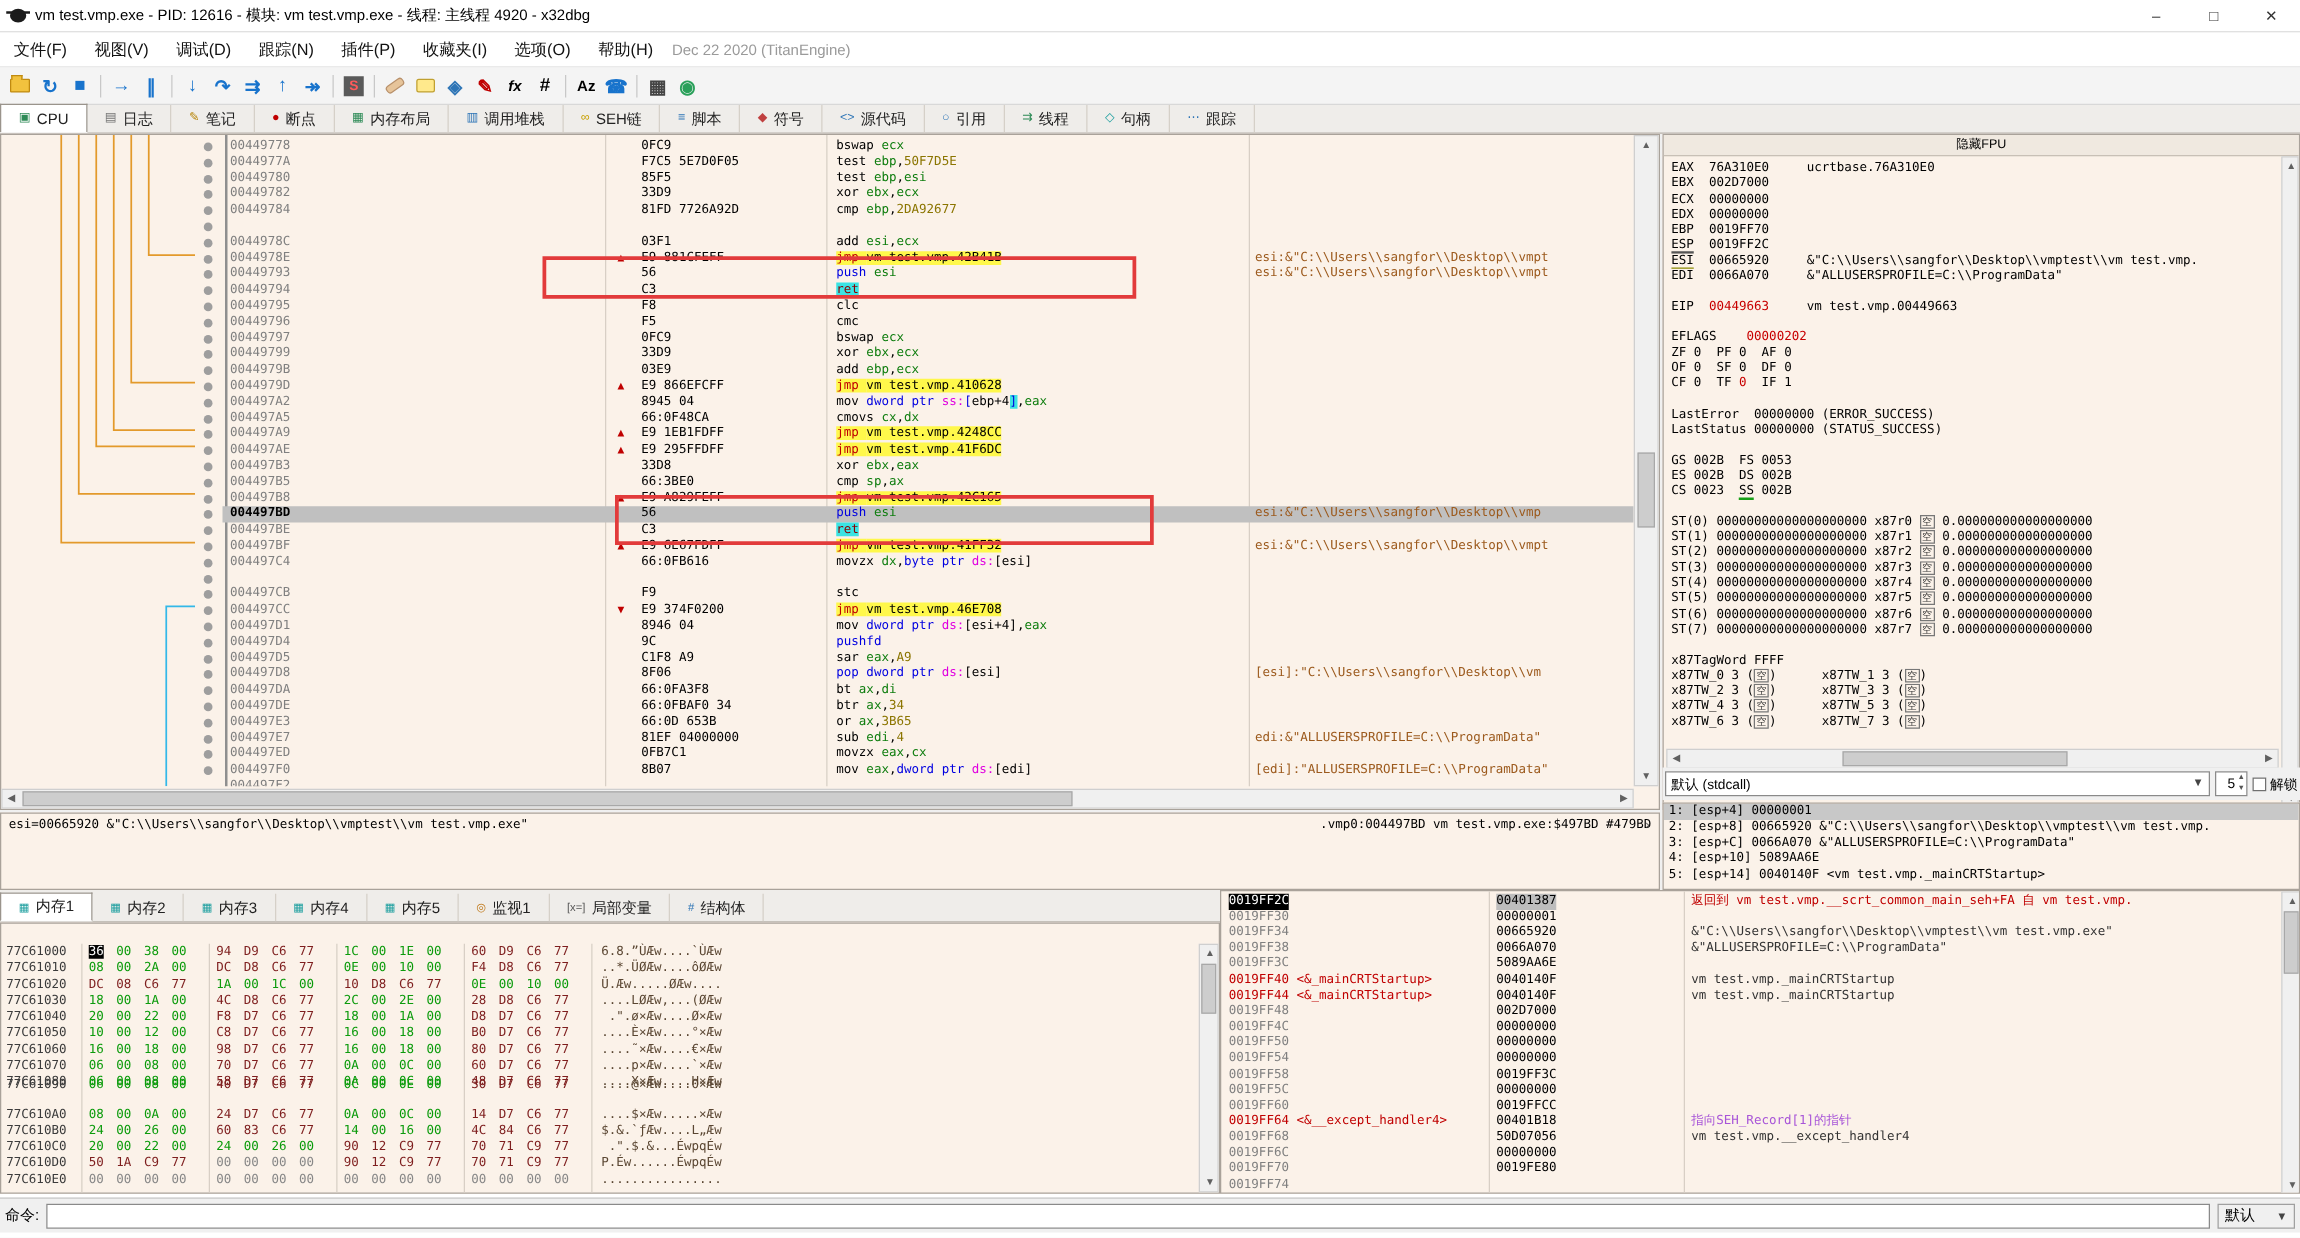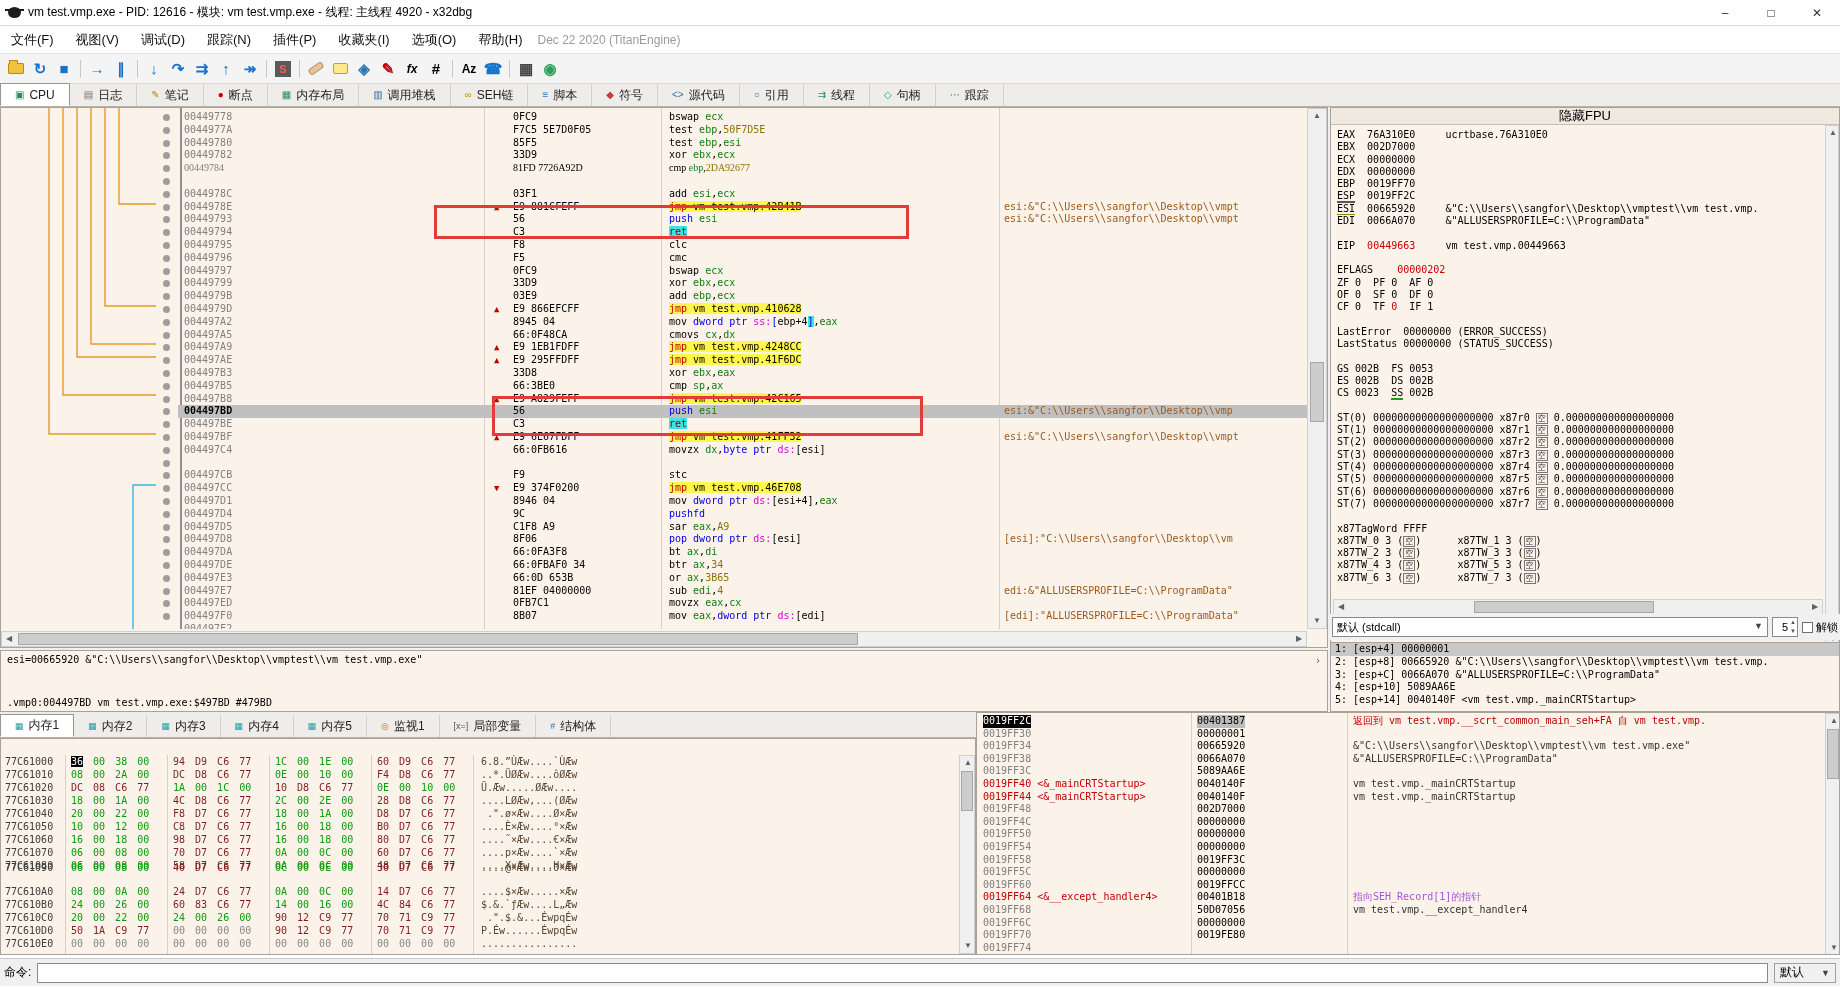--- a/index.html
+++ b/index.html
@@ -57,25 +57,25 @@
 .sg-t{background:#FFF84B;color:#000}
 .sg-c{background:#3BE3E3;color:#8B0000}
 .sg-h{background:#3BE3E3;color:#0000E0}
 
 .sb{position:absolute;background:#F0F0F0;border:1px solid #CFCFCF}
 .sb .thumb{position:absolute;background:#CDCDCD;border:1px solid #A8A8A8}
 .sb .arr{position:absolute;color:#606060;font-size:8px;line-height:14px;text-align:center;width:14px;height:14px}
 
 .redbox{position:absolute;border:3px solid #E23B3B;background:transparent;z-index:30}
 
-#infobox{position:absolute;left:0;top:650px;width:1328px;height:62px;background:#FBF2E9;border:1px solid #A9A29A;padding:3px 6px;display:flex;flex-direction:column;justify-content:space-between}
+#infobox{position:absolute;left:0;top:650px;width:1328px;height:62px;background:#FBF2E9;border:1px solid #A9A29A;padding:3px 6px;display:flex;flex-direction:row;justify-content:space-between}
 #info-more{position:absolute;right:6px;top:4px;color:#555;font-size:10px}
 
 #regs{position:absolute;left:1330px;top:107px;width:510px;height:541px;background:#FBF2E9;border:1px solid #A9A29A;overflow:hidden}
-#regs-header{height:17px;background:#F0E9E0;border-bottom:1px solid #C8C0B6;text-align:center;font-size:13px;color:#000;line-height:16px}
+#regs-header{height:17px;background:#F0E9E0;border-bottom:1px solid #C8C0B6;text-align:center;font-size:10px;color:#000;line-height:16px}
 #reglines{position:absolute;left:6px;top:21px;width:494px}
 .regline{height:12.3px;line-height:12.3px;white-space:pre;overflow:hidden}
 .rg-k{color:#000}
 .rg-rd{color:#C80000}
 .rg-ul{color:#000;border-bottom:2px solid #555}
 .rg-ulo{color:#000;border-bottom:2px solid #8a8a00}
 .rg-ulg{color:#000;border-bottom:2px solid #18a018}
 .rg-tag{font-size:8px;border:1px solid #777;padding:0 1px;color:#333}
 
 #convrow{position:absolute;left:1330px;top:614px;width:510px;height:26px;background:#F0F0F0;display:flex;align-items:center;gap:4px;padding:0 2px}
@@ -272,21 +272,21 @@
         <div class="drow" style="top: 25.6px;">
           <span class="d-addr pre">00449780</span>
           <span class="d-bytes pre">85F5</span>
           <span class="d-instr pre"><span class="sg-m">test </span><span class="sg-r">ebp</span><span class="sg-k">,</span><span class="sg-r">esi</span></span>
         </div>
         <div class="drow" style="top: 38.4px;">
           <span class="d-addr pre">00449782</span>
           <span class="d-bytes pre">33D9</span>
           <span class="d-instr pre"><span class="sg-m">xor </span><span class="sg-r">ebx</span><span class="sg-k">,</span><span class="sg-r">ecx</span></span>
         </div>
-        <div class="drow" style="top: 51.2px; font-family: Liberation Serif, serif;">
+        <div class="drow" style="top: 51.2px;">
           <span class="d-addr pre">00449784</span>
           <span class="d-bytes pre">81FD 7726A92D</span>
           <span class="d-instr pre"><span class="sg-m">cmp </span><span class="sg-r">ebp</span><span class="sg-k">,</span><span class="sg-n">2DA92677</span></span>
         </div>
         <div class="drow" style="top: 76.8px;">
           <span class="d-addr pre">0044978C</span>
           <span class="d-bytes pre">03F1</span>
           <span class="d-instr pre"><span class="sg-m">add </span><span class="sg-r">esi</span><span class="sg-k">,</span><span class="sg-r">ecx</span></span>
         </div>
         <div class="drow" style="top: 89.6px;">

